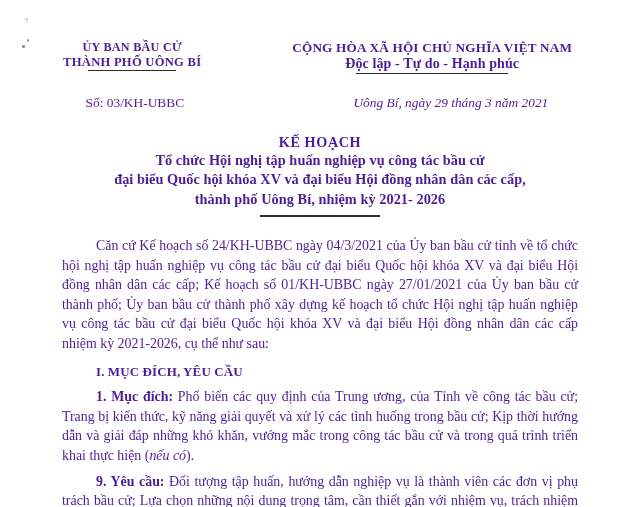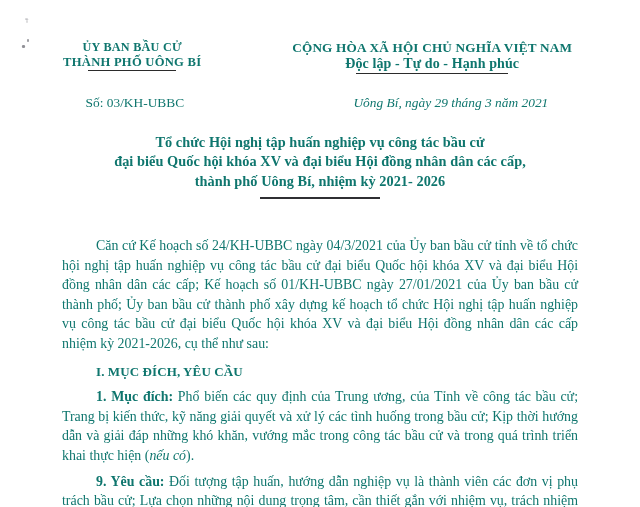--- a/index.html
+++ b/index.html
@@ -8,21 +8,21 @@
     padding: 0;
     background: #ffffff;
   }
   .page {
     position: relative;
     width: 640px;
     height: 507px;
     background: #ffffff;
     overflow: hidden;
     font-family: "Liberation Serif", "DejaVu Serif", serif;
-    color: #0f766e;
+    color: #4c1d95;
     -webkit-font-smoothing: antialiased;
   }
 
   
   .speck {
     position: absolute;
     background: #8d8d93;
     border-radius: 40%;
     opacity: .75;
     pointer-events: none;
@@ -202,20 +202,21 @@
       </div>
     </div>
   </div>
 
   <div class="meta-row">
     <div class="meta-left">Số:  03/KH-UBBC</div>
     <div class="meta-right">Uông Bí, ngày 29 tháng  3  năm 2021</div>
   </div>
 
   <div class="title-block">
+    <div class="doc-kind">KẾ HOẠCH</div>
     <div class="doc-title-line">Tổ chức Hội nghị tập huấn nghiệp vụ công tác bầu cử</div>
     <div class="doc-title-line">đại biểu Quốc hội khóa XV và đại biểu Hội đồng nhân dân các cấp,</div>
     <div class="doc-title-line">thành phố Uông Bí, nhiệm kỳ 2021- 2026</div>
     <div class="title-rule"></div>
   </div>
 
   <div class="body">
 
     <p class="para"><span class="indent"></span><span>Căn cứ Kế hoạch số 24/KH-UBBC ngày 04/3/2021 của Ủy ban bầu cử tỉnh về tổ chức hội nghị tập huấn nghiệp vụ công tác bầu cử đại biểu Quốc hội khóa XV và đại biểu Hội đồng nhân dân các cấp; Kế hoạch số 01/KH-UBBC ngày 27/01/2021 của Ủy ban bầu cử thành phố; Ủy ban bầu cử thành phố xây dựng kế hoạch tổ chức Hội nghị tập huấn nghiệp vụ công tác bầu cử đại biểu Quốc hội khóa XV và đại biểu Hội đồng nhân dân các cấp nhiệm kỳ 2021-2026, cụ thể như sau:</span></p>
 

